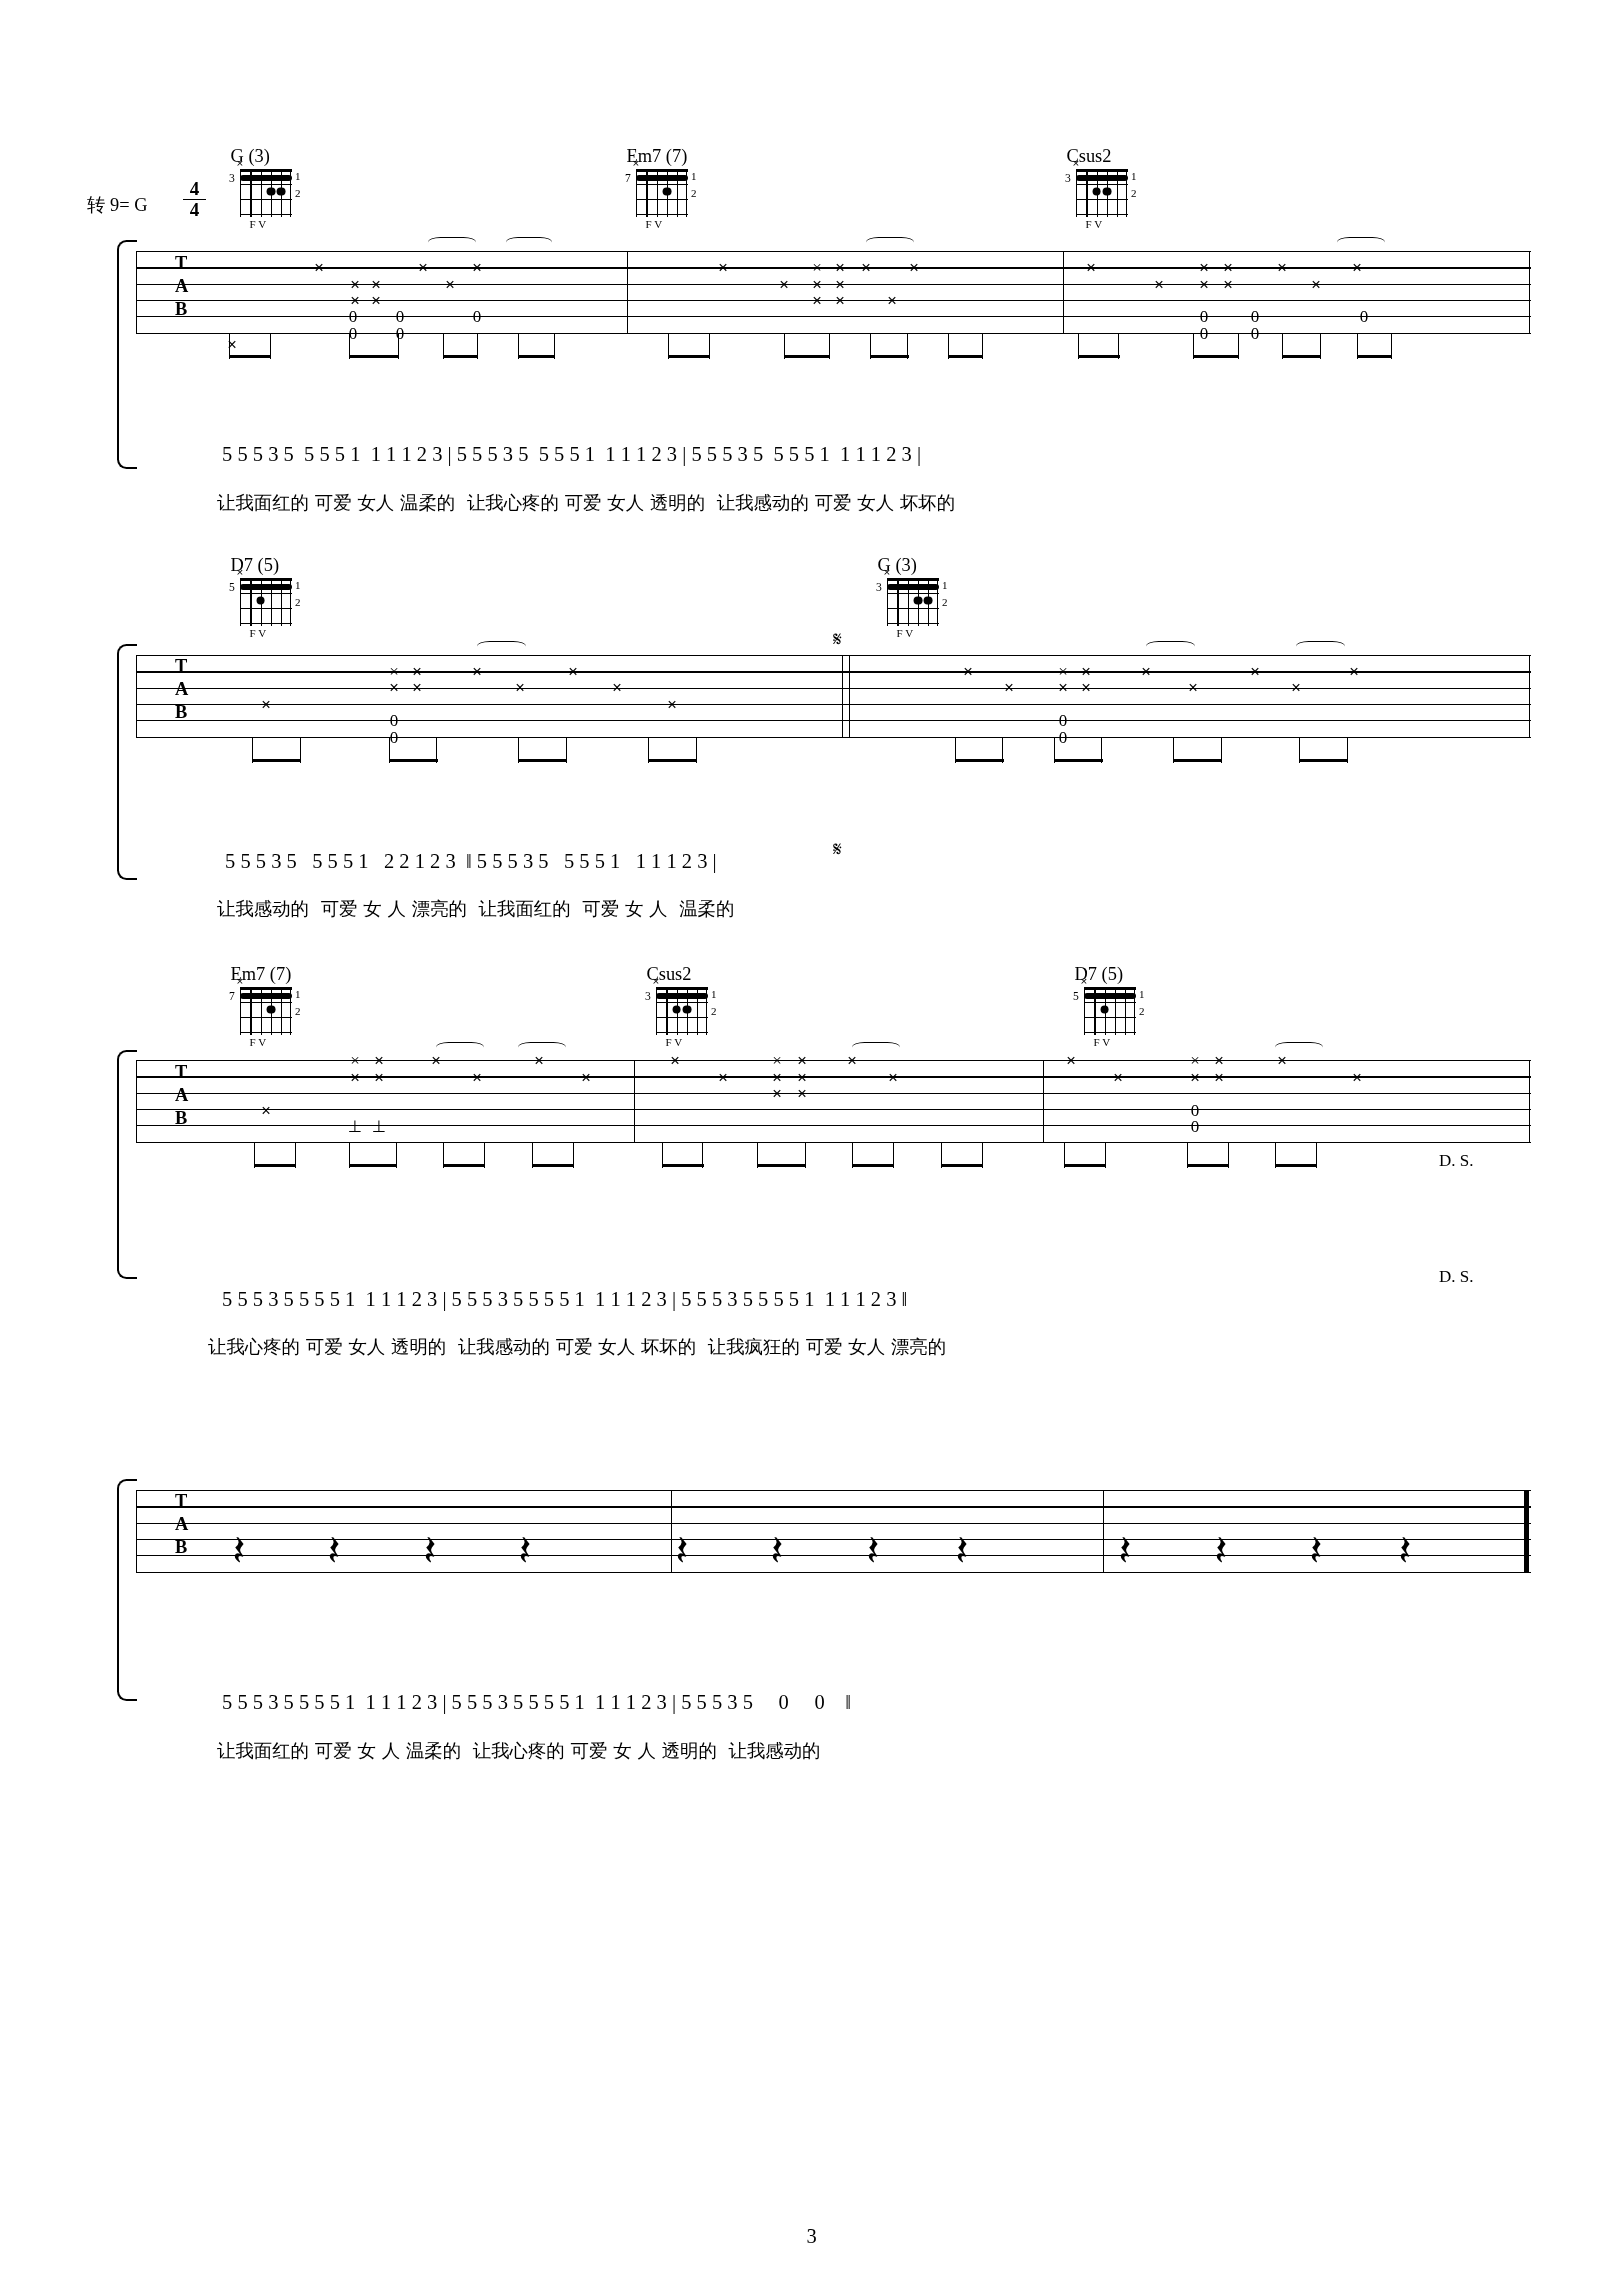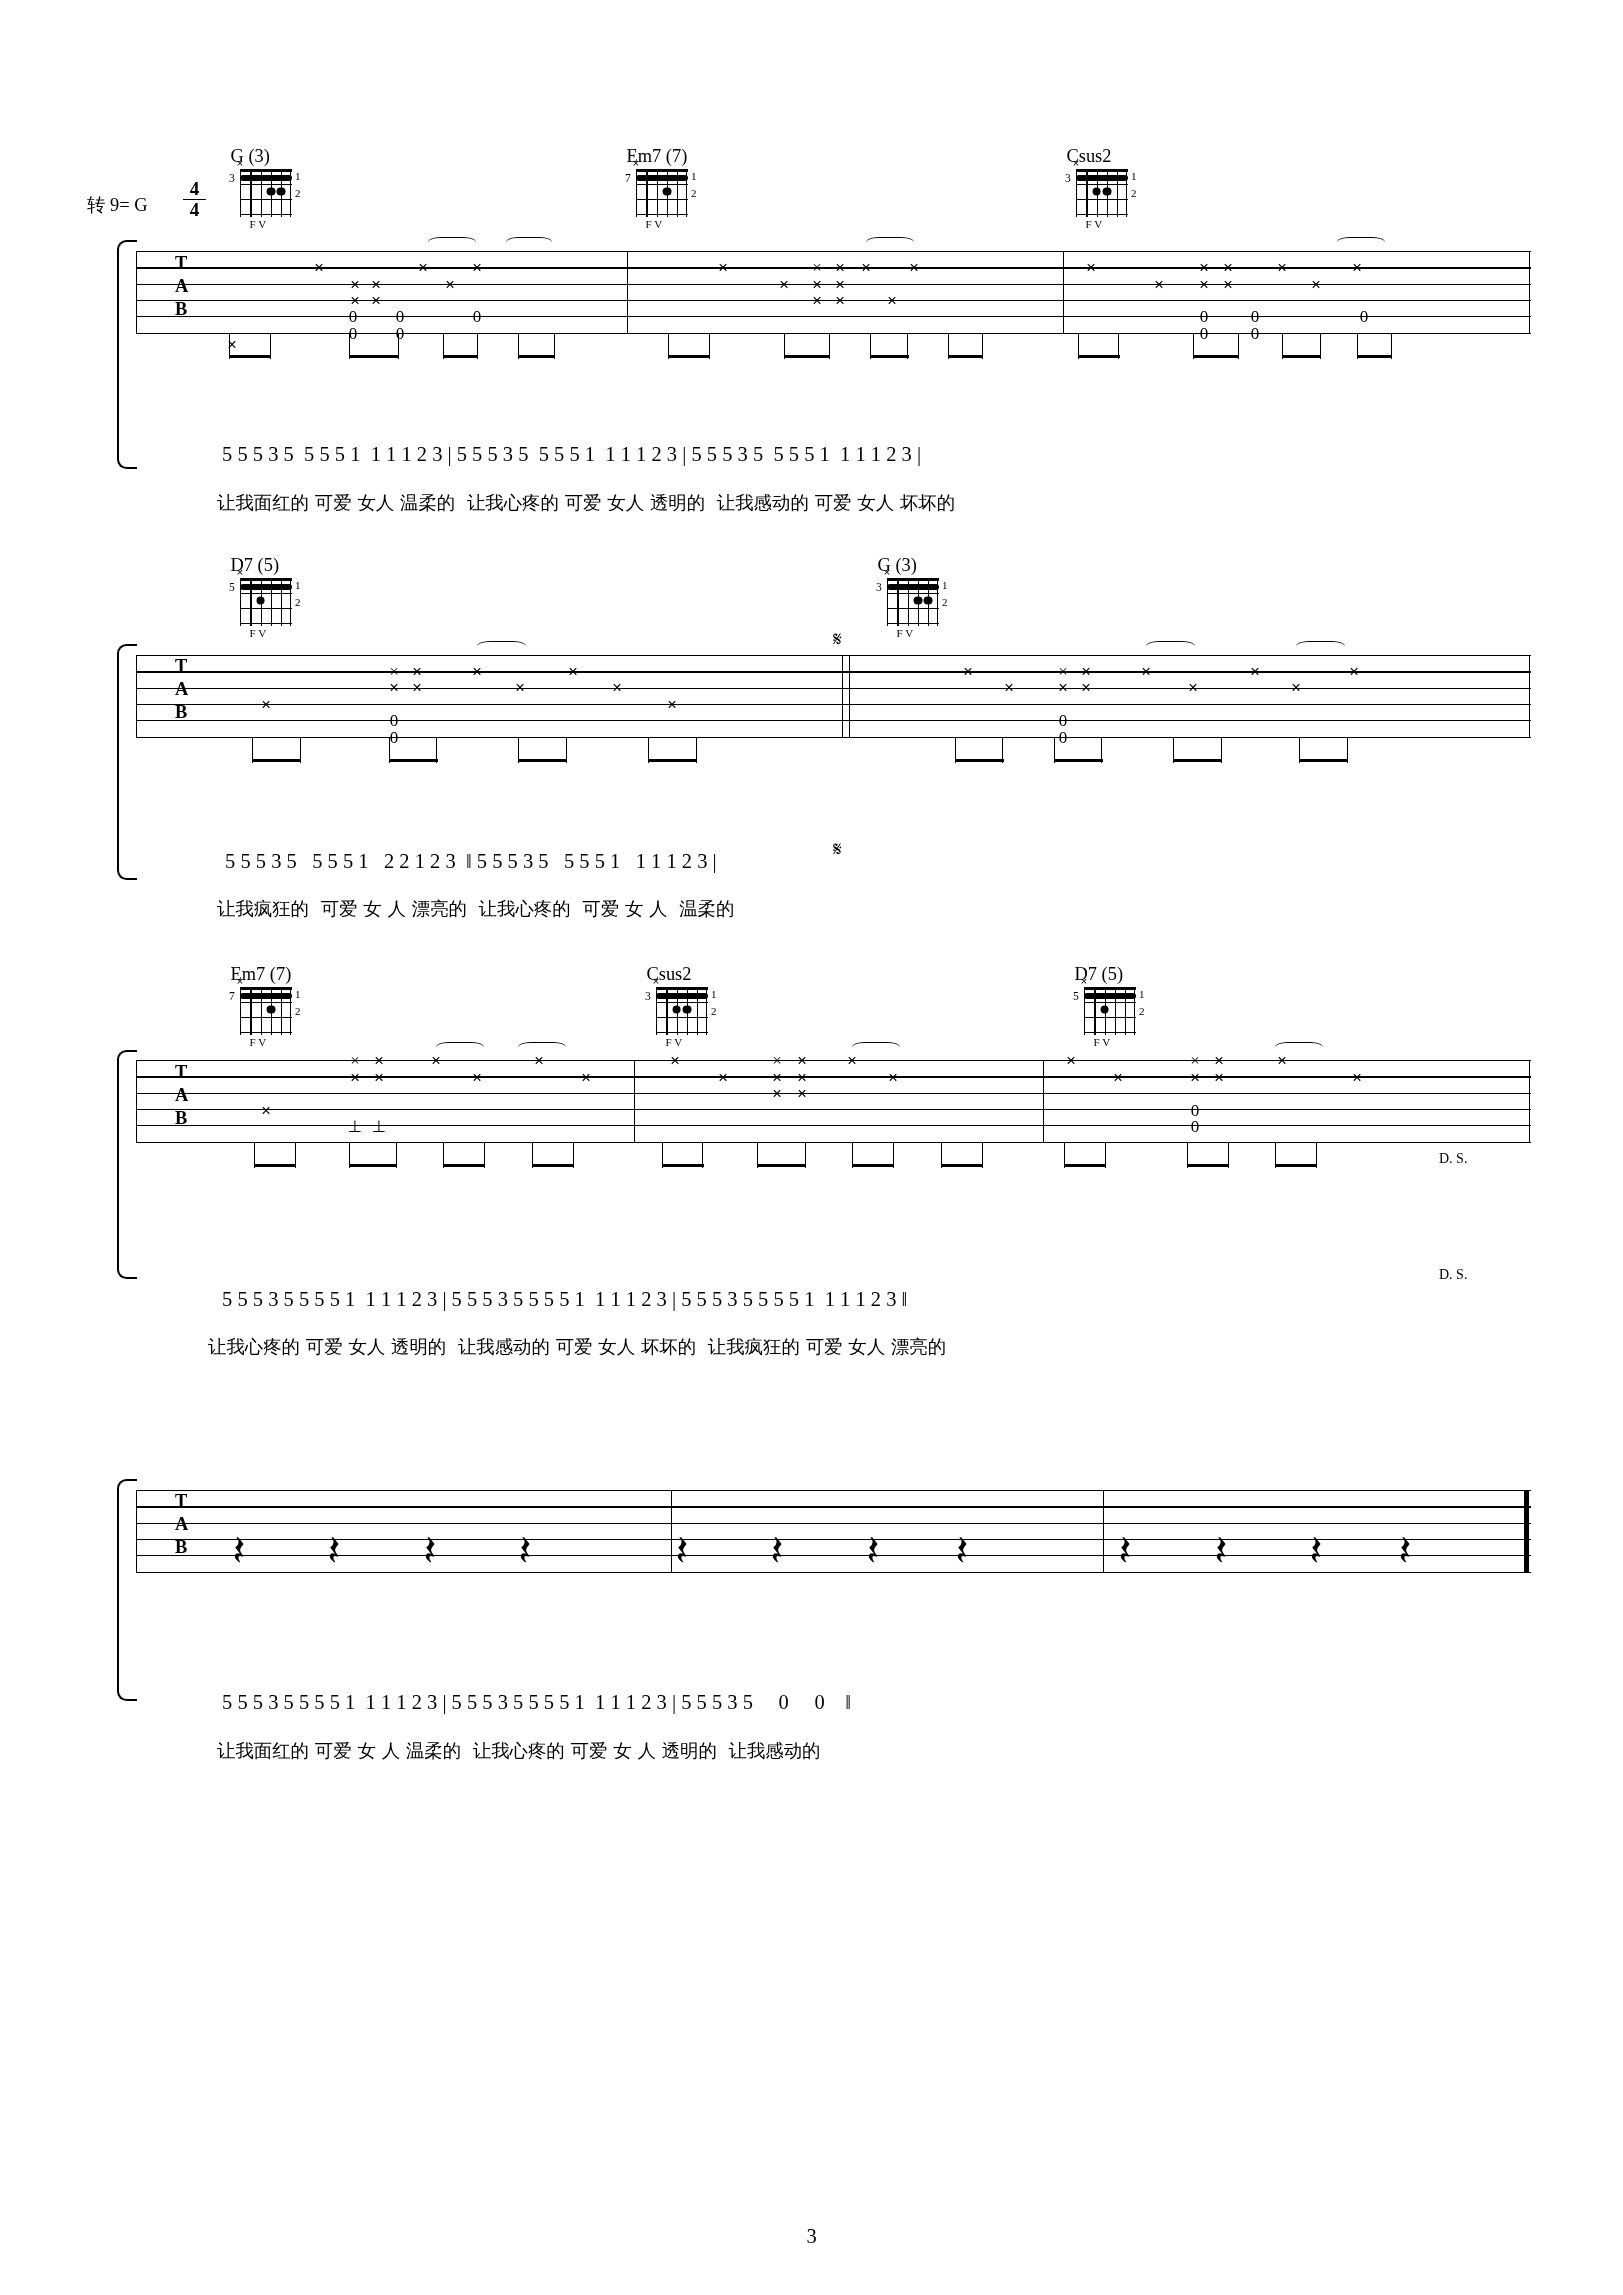--- a/index.html
+++ b/index.html
@@ -103,21 +103,21 @@
     position:absolute; font-size:18.4px; font-family:"Liberation Serif", serif;
     white-space:nowrap;
   }
   .timesig {
     position:absolute; font-size:19px; text-align:center; line-height:1.05;
     font-family:"Liberation Serif", serif; font-weight:bold;
   }
   .timesig .den { border-top:1.4px solid #000; }
 
   .ds {
-    position:absolute; font-size:14px; font-family:"Liberation Serif", serif;
+    position:absolute; font-size:17px; font-family:"Liberation Serif", serif;
   }
   .segno {
     position:absolute; font-size:20.5px; font-family:"DejaVu Serif", serif;
   }
   .rest {
     position:absolute; font-size:42px; line-height:1;
     font-family:"DejaVu Serif", serif; transform:translate(-50%,-50%);
   }
   .pagenum {
     position:absolute; left:0; width:100%; text-align:center;
@@ -451,21 +451,21 @@
       <div class="stem" style="left:1173px; top:738px; height:24.6px;"></div>
       <div class="stem" style="left:1221px; top:738px; height:24.6px;"></div>
       <div class="beam" style="left:1173px; top:759px; width:49px;"></div>
       <div class="stem" style="left:1299px; top:738px; height:24.6px;"></div>
       <div class="stem" style="left:1347px; top:738px; height:24.6px;"></div>
       <div class="beam" style="left:1299px; top:759px; width:49px;"></div>
     </div>
 
     <div class="segno" style="left:833px; top:837px;">𝄋</div>
     <div class="numrow" style="left:225px; top:850px;">5 5 5 3 5   5 5 5 1   2 2 1 2 3  ‖ 5 5 5 3 5   5 5 5 1   1 1 1 2 3 |</div>
-    <div class="lyricrow" style="left:217px; top:896px;">让我疯狂的  可爱 女 人 漂亮的  让我心疼的  可爱 女 人  温柔的</div>
+    <div class="lyricrow" style="left:217px; top:896px;">让我感动的  可爱 女 人 漂亮的  让我面红的  可爱 女 人  温柔的</div>
   </div>
 
   <div>
     <div class="chordbox" style="left:240px; top:987px;">
       <div class="cname">Em7 (7)</div>
       <div class="cgrid">
         <div class="h nut" style="top:0;"></div>
         <div class="h" style="top:15px;"></div>
         <div class="h" style="top:30px;"></div>
         <div class="h" style="top:45px;"></div>

